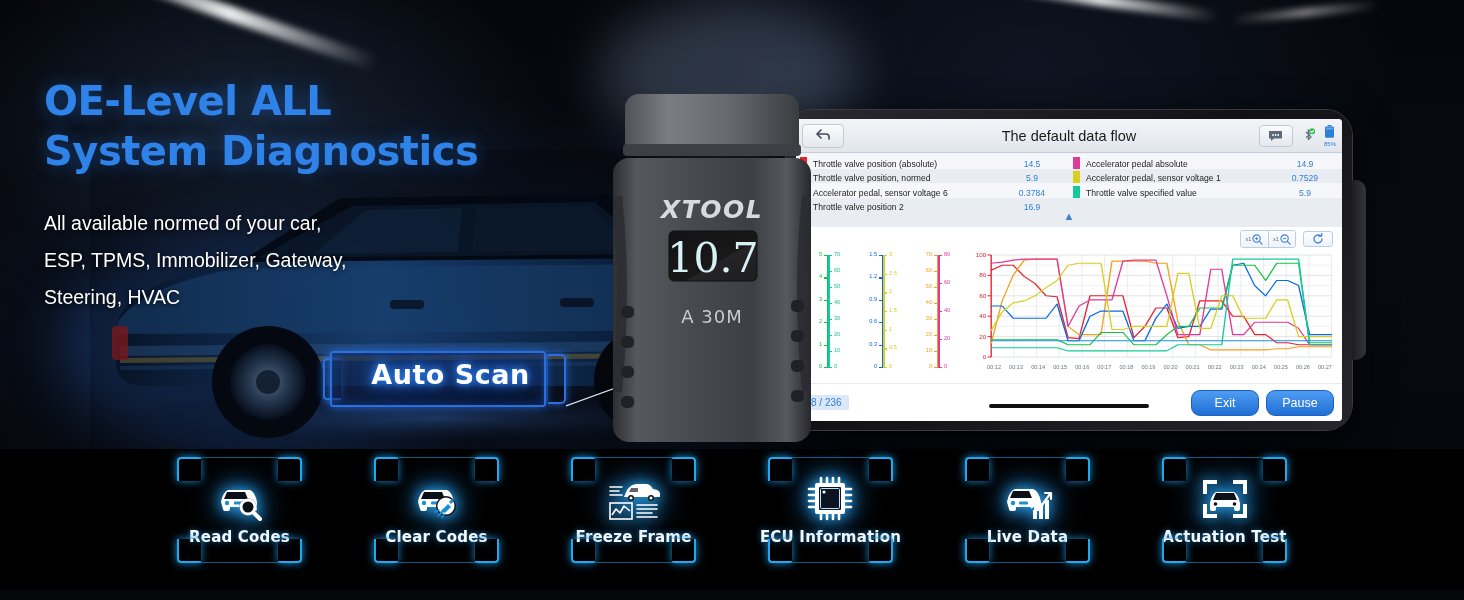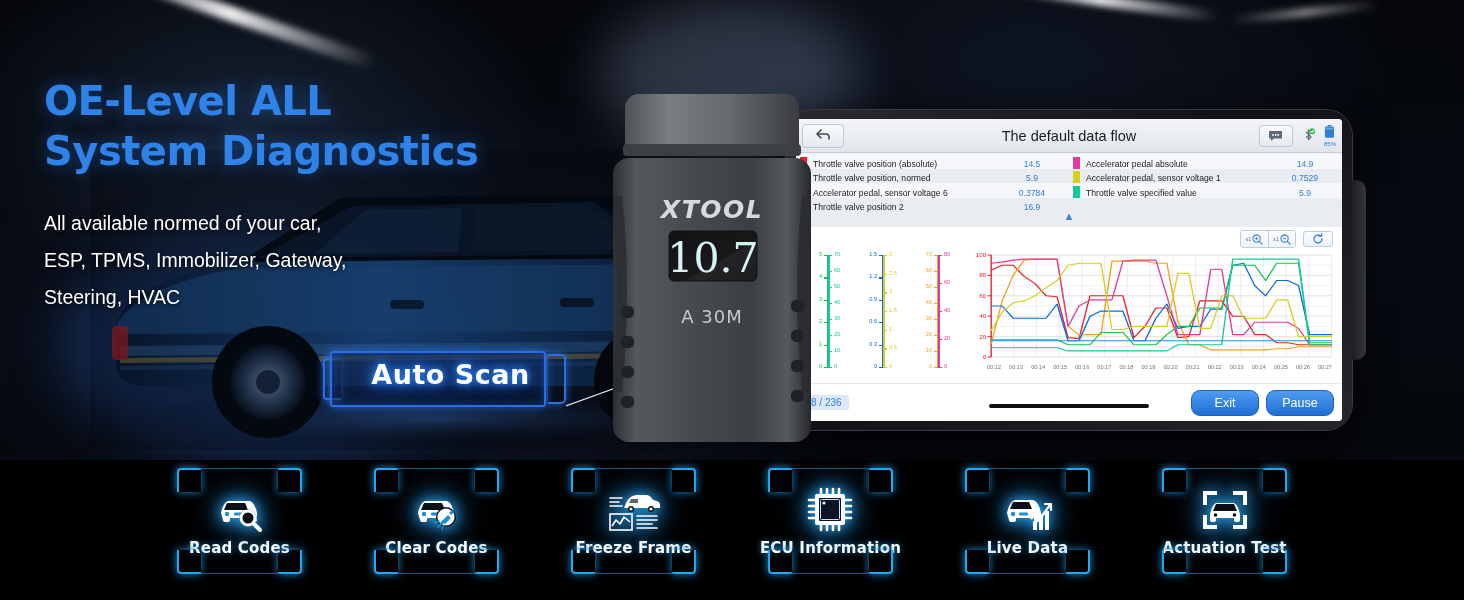--- a/index.html
+++ b/index.html
@@ -109,21 +109,21 @@
             display:flex; align-items:center; padding:0 8px; }
   .counter { background:#dce8f7; color:#2f7fd8; font-size:10px; padding:2px 7px; border-radius:2px; }
   .homebar { position:absolute; left:50%; transform:translateX(-50%); bottom:13px; width:160px; height:4px;
              background:#111; border-radius:3px; }
   .pbtn { margin-left:7px; width:68px; height:26px; border-radius:9px; color:#fff; font-size:12.5px;
           display:flex; align-items:center; justify-content:center;
           background:linear-gradient(180deg,#4e9cf2,#1f6fd6); border:1px solid #1a62c0; }
   .pbtn.first { margin-left:auto; }
 
   
-  .strip { position:absolute; left:0; right:0; bottom:0; height:140px; background:#000; }
+  .strip { position:absolute; left:0; right:0; bottom:11px; height:140px; background:#000; }
   .feats { position:absolute; left:0; right:0; top:8px; display:flex; justify-content:center; gap:72px; }
   .feat { position:relative; width:125px; height:106px; display:flex; flex-direction:column;
           align-items:center; justify-content:flex-start; }
   .corner { position:absolute; width:24px; height:24px; border:2px solid #21a8ee; box-shadow:0 0 9px #1b8fd8; }
   .c-tl { left:0; top:0; border-right:none; border-bottom:none; border-radius:4px 0 0 0; }
   .c-tr { right:0; top:0; border-left:none; border-bottom:none; border-radius:0 4px 0 0; }
   .c-bl { left:0; bottom:0; border-right:none; border-top:none; border-radius:0 0 0 4px; }
   .c-br { right:0; bottom:0; border-left:none; border-top:none; border-radius:0 0 4px 0; }
   .edge-t { position:absolute; left:22px; right:22px; top:0; height:1px; background:#1d6f9e; opacity:.8;}
   .edge-b { position:absolute; left:22px; right:22px; bottom:0; height:1px; background:#1d6f9e; opacity:.8;}

